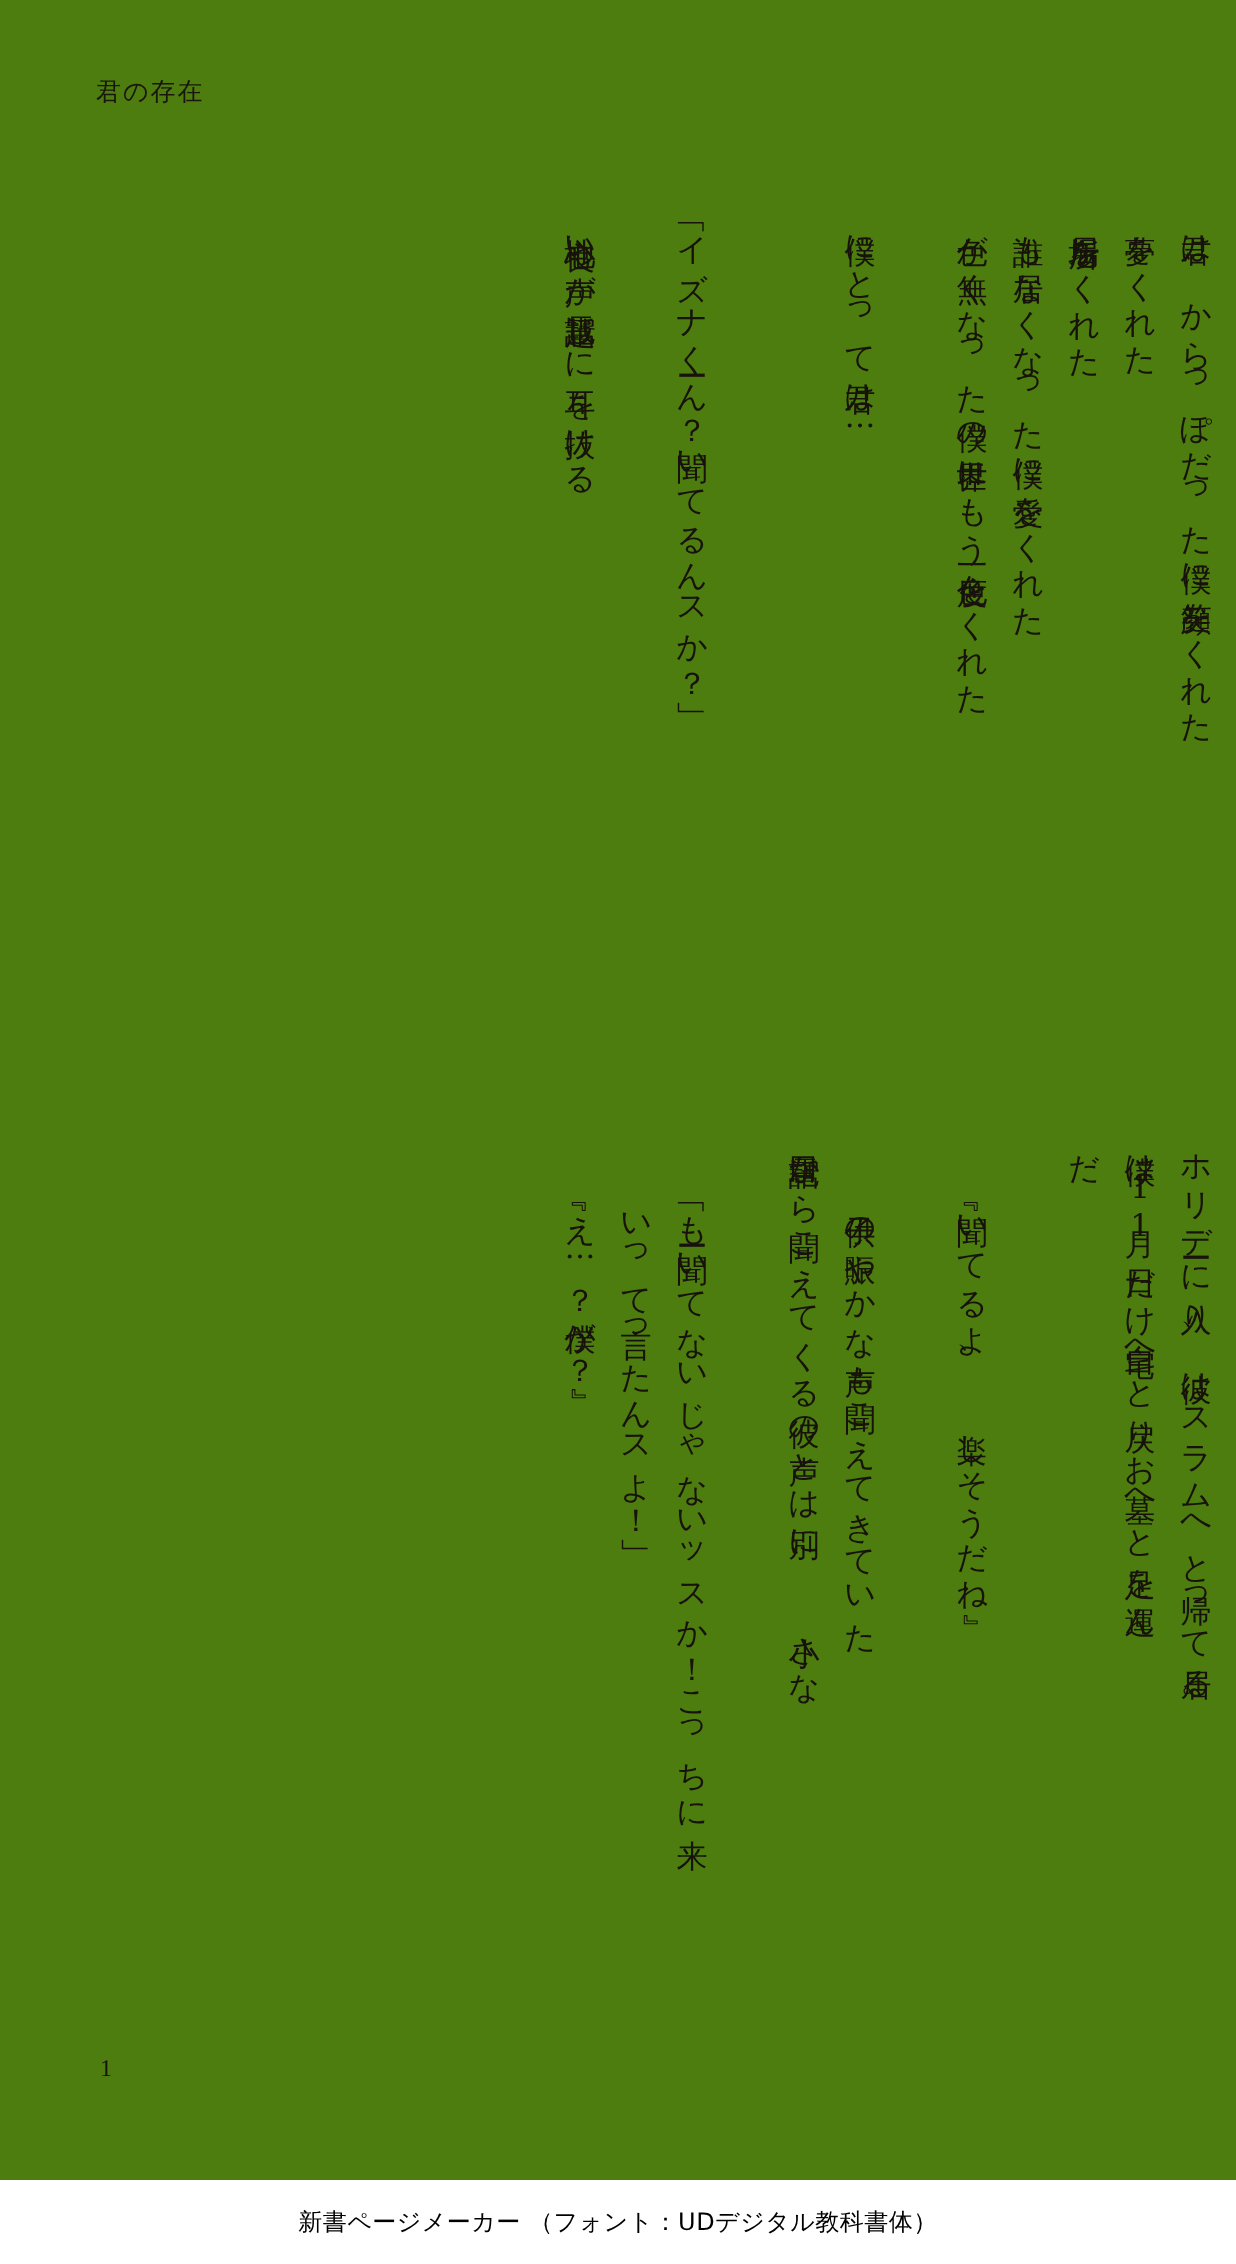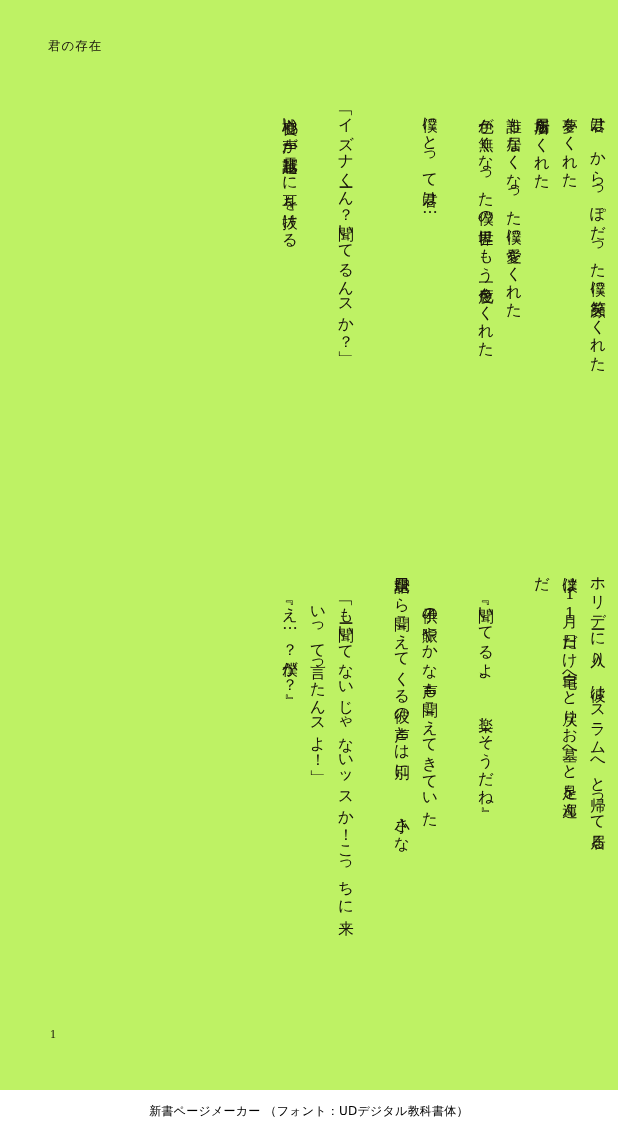--- a/index.html
+++ b/index.html
@@ -13,21 +13,21 @@
     font-family: "Liberation Serif", "DejaVu Serif", serif;
     overflow: hidden;
     position: relative;
   }
   #page {
     position: absolute;
     left: 0;
     top: 0;
     width: 618px;
     height: 1090px;
-    background: #bef264;
+    background: #4d7c0f;
     box-sizing: border-box;
   }
   #page-inner {
     position: absolute;
     left: 30px;
     top: 22px;
     right: 30px;
     bottom: 30px;
   }
   #header-title {

